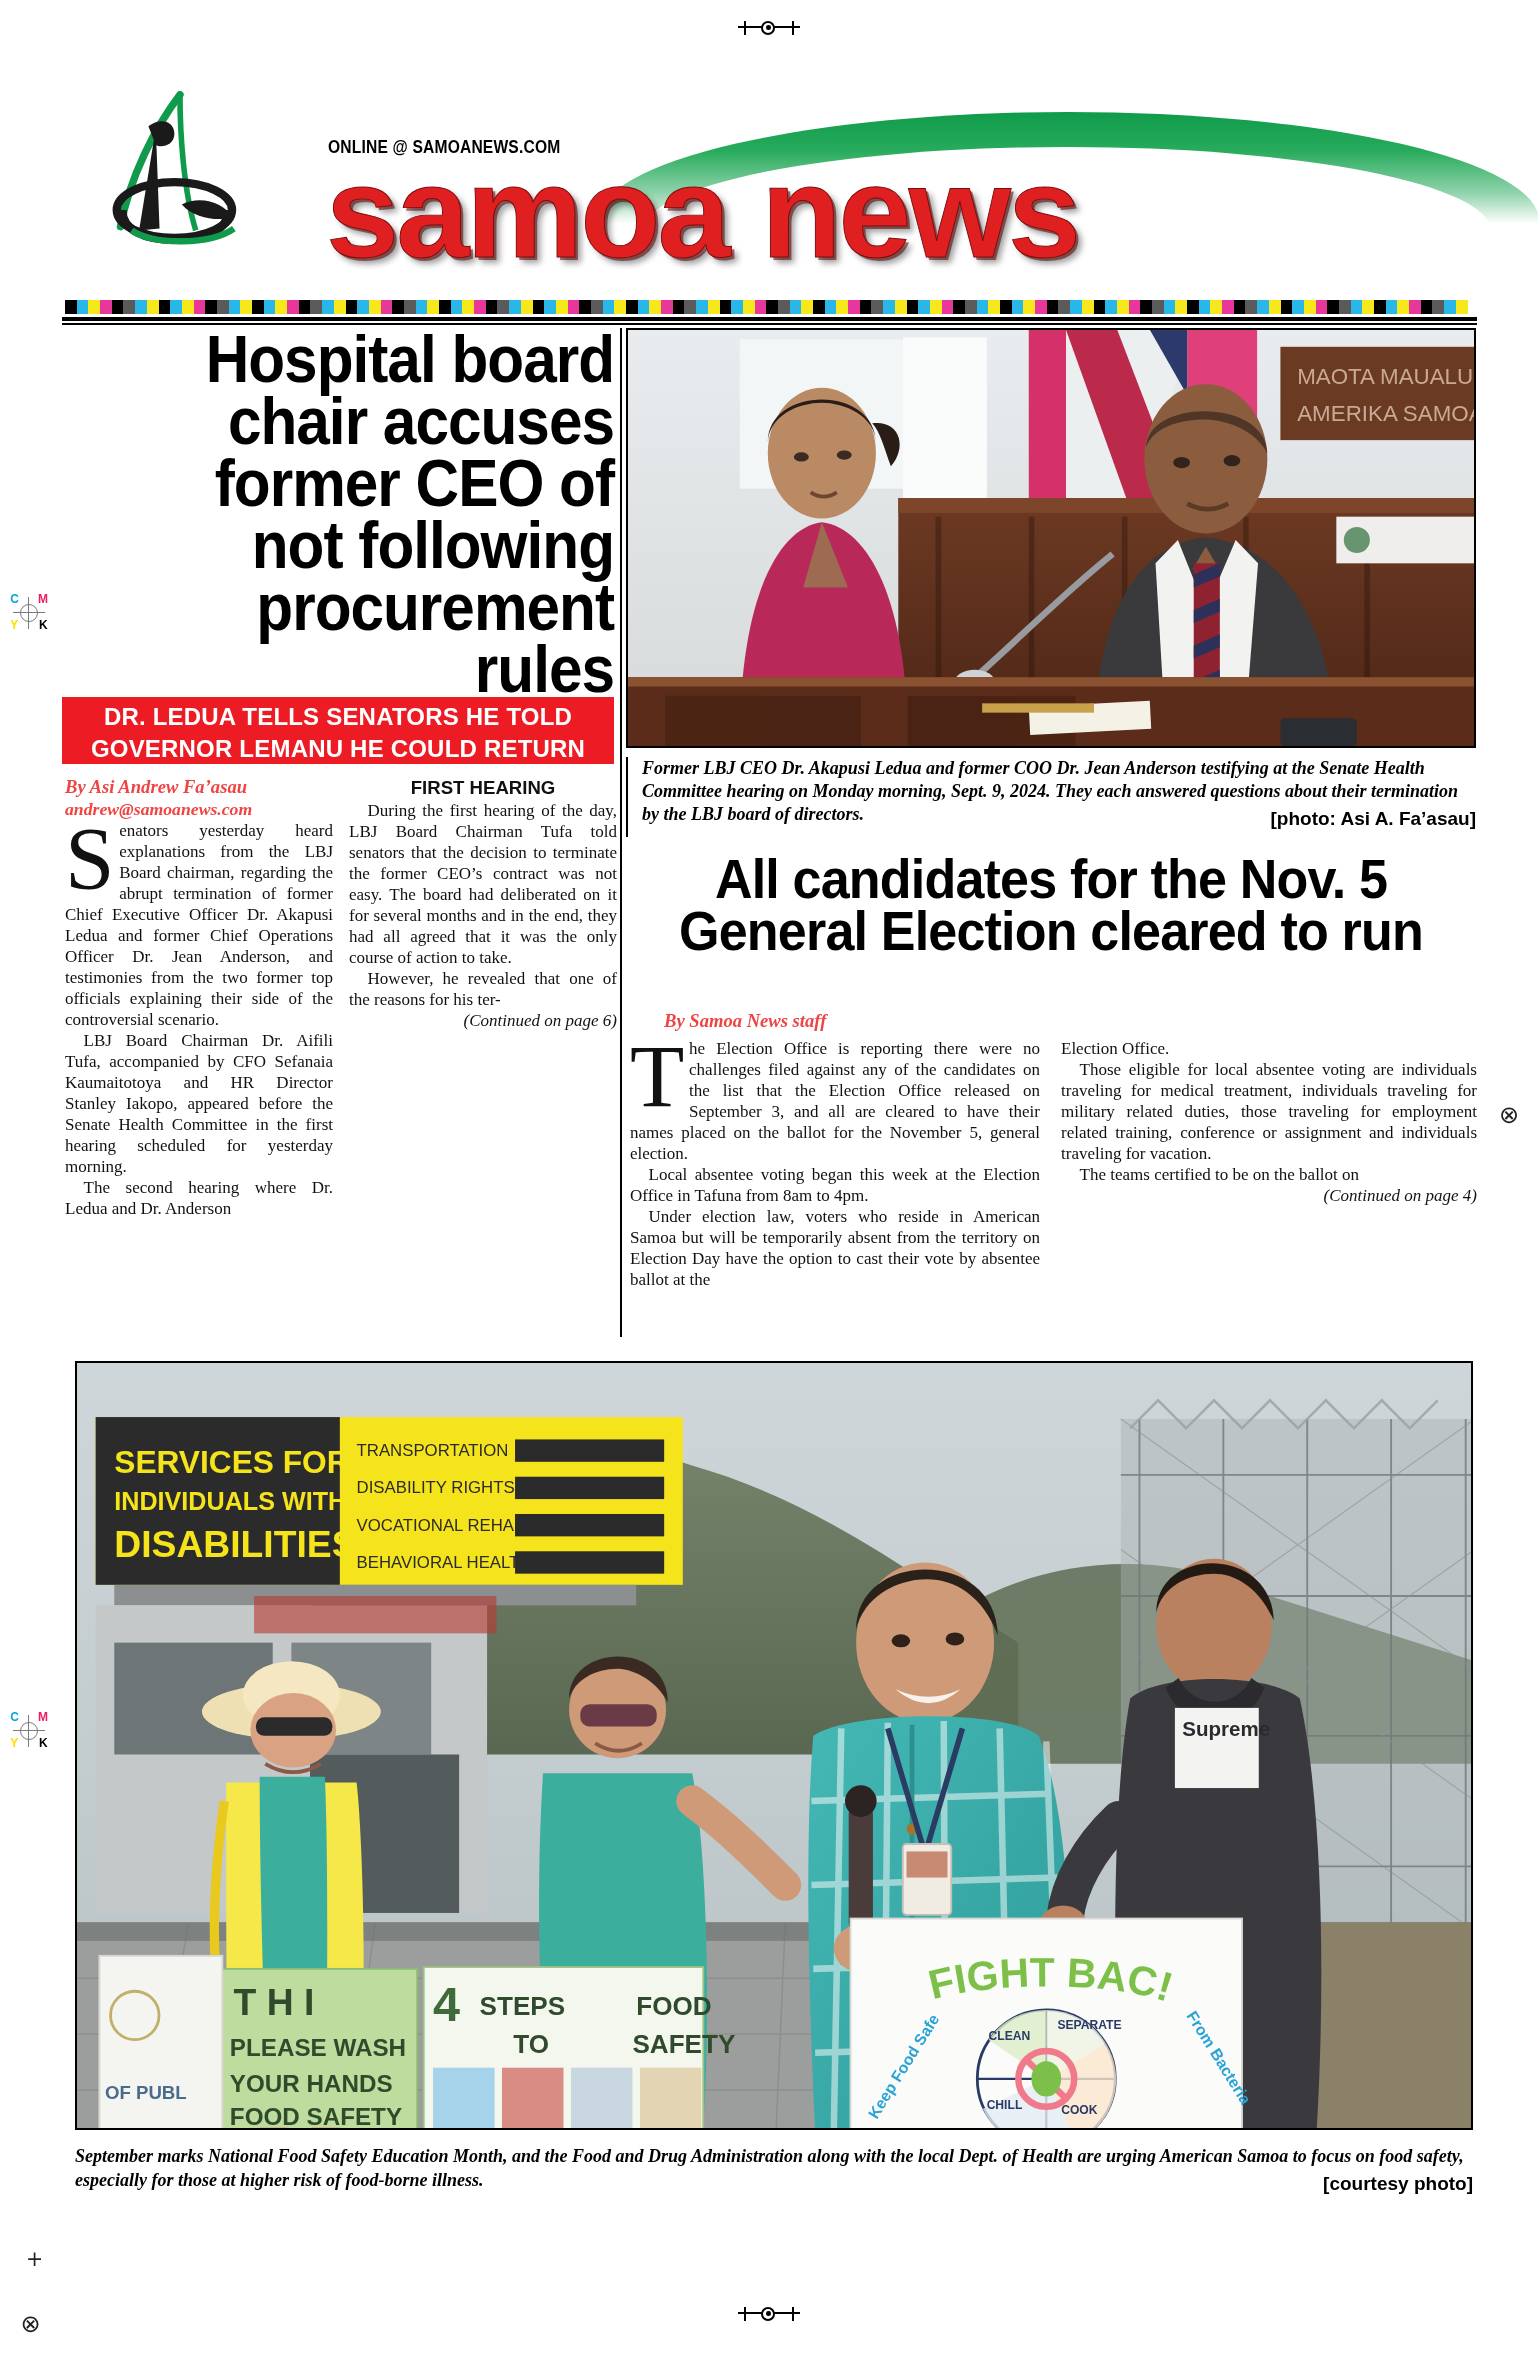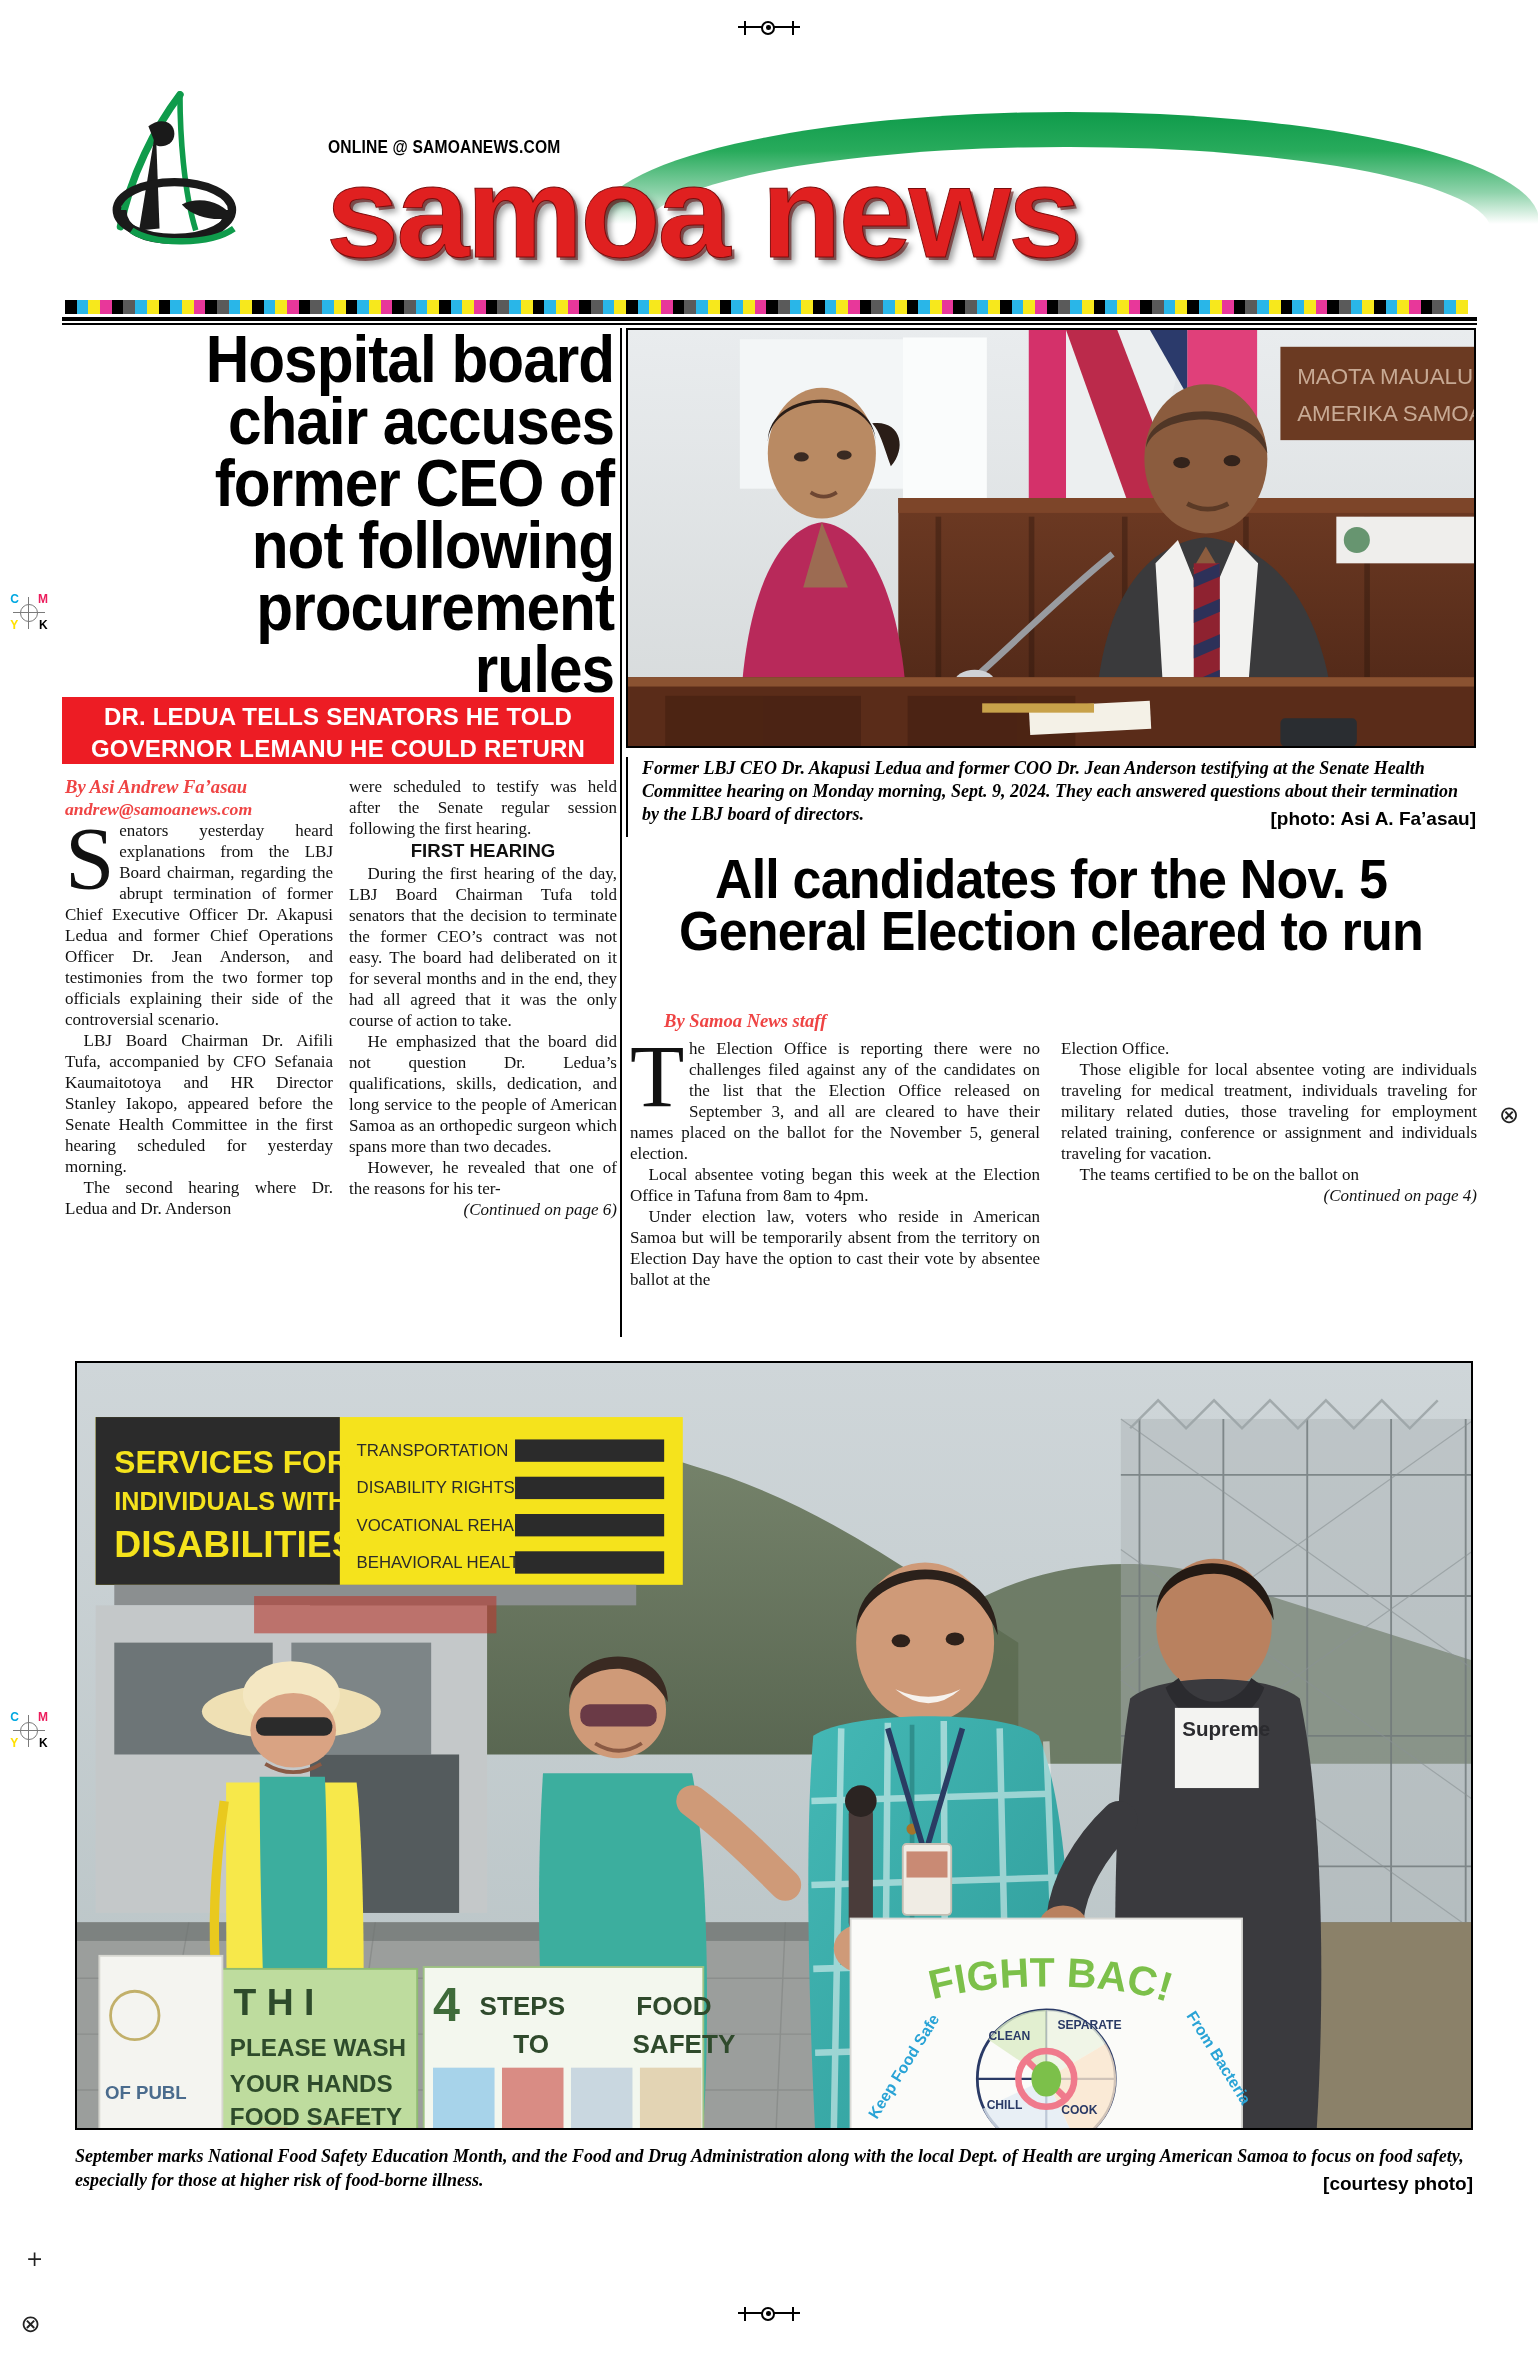--- a/index.html
+++ b/index.html
@@ -351,24 +351,22 @@
     <span class="em">andrew@samoanews.com</span>
   </div>
 
   <div class="bodycol" style="left:65px; top:820px; width:268px; height:503px;">
     <p class="dropcap noind">Senators yesterday heard explanations from the LBJ Board chairman, regarding the abrupt termination of former Chief Executive Officer Dr. Akapusi Ledua and former Chief Operations Officer Dr. Jean Anderson, and testimonies from the two former top officials explaining their side of the controversial scenario.</p>
     <p>LBJ Board Chairman Dr. Aifili Tufa, accompanied by CFO Sefanaia Kaumaitotoya and HR Director Stanley Iakopo, appeared before the Senate Health Committee in the first hearing scheduled for yesterday morning.</p>
     <p>The second hearing where Dr. Ledua and Dr. Anderson</p>
   </div>
 
   <div class="bodycol" style="left:349px; top:776px; width:268px; height:550px;">
-    <p class="noind">were scheduled to testify was held after the Senate regular session following the first hearing.</p>
     <p class="subhead">FIRST HEARING</p>
     <p>During the first hearing of the day, LBJ Board Chairman Tufa told senators that the decision to terminate the former CEO’s contract was not easy. The board had deliberated on it for several months and in the end, they had all agreed that it was the only course of action to take.</p>
-    <p>He emphasized that the board did not question Dr. Ledua’s qualifications, skills, dedication, and long service to the people of American Samoa as an orthopedic surgeon which spans more than two decades.</p>
     <p>However, he revealed that one of the reasons for his ter-</p>
     <p class="contd">(Continued on page 6)</p>
   </div>
 
   <div class="photo1">
     <svg viewBox="0 0 912 450" width="850" height="420" preserveAspectRatio="none">
       <defs>
         <linearGradient id="wallg" x1="0" y1="0" x2="0" y2="1">
           <stop offset="0" stop-color="#e9ecee"></stop>
             <stop offset="1" stop-color="#d5d9da"></stop>

